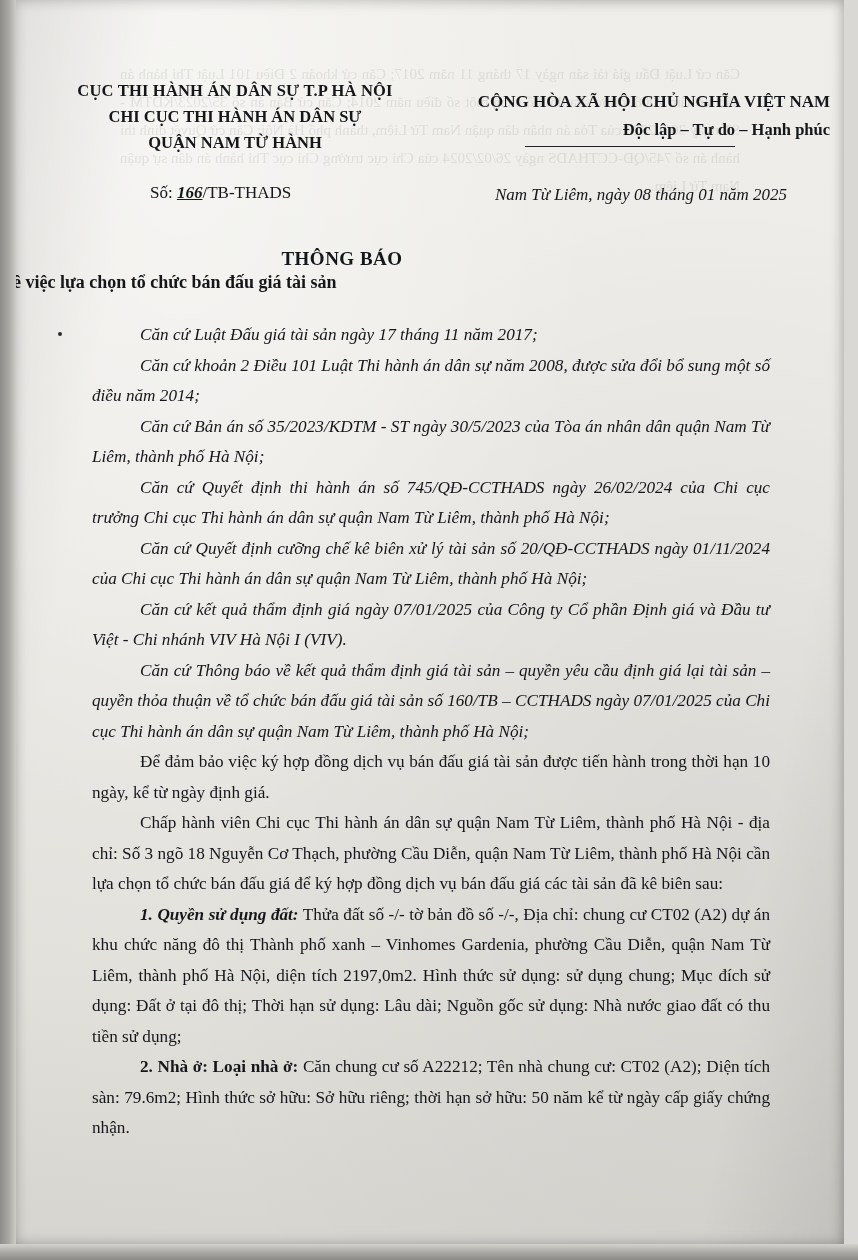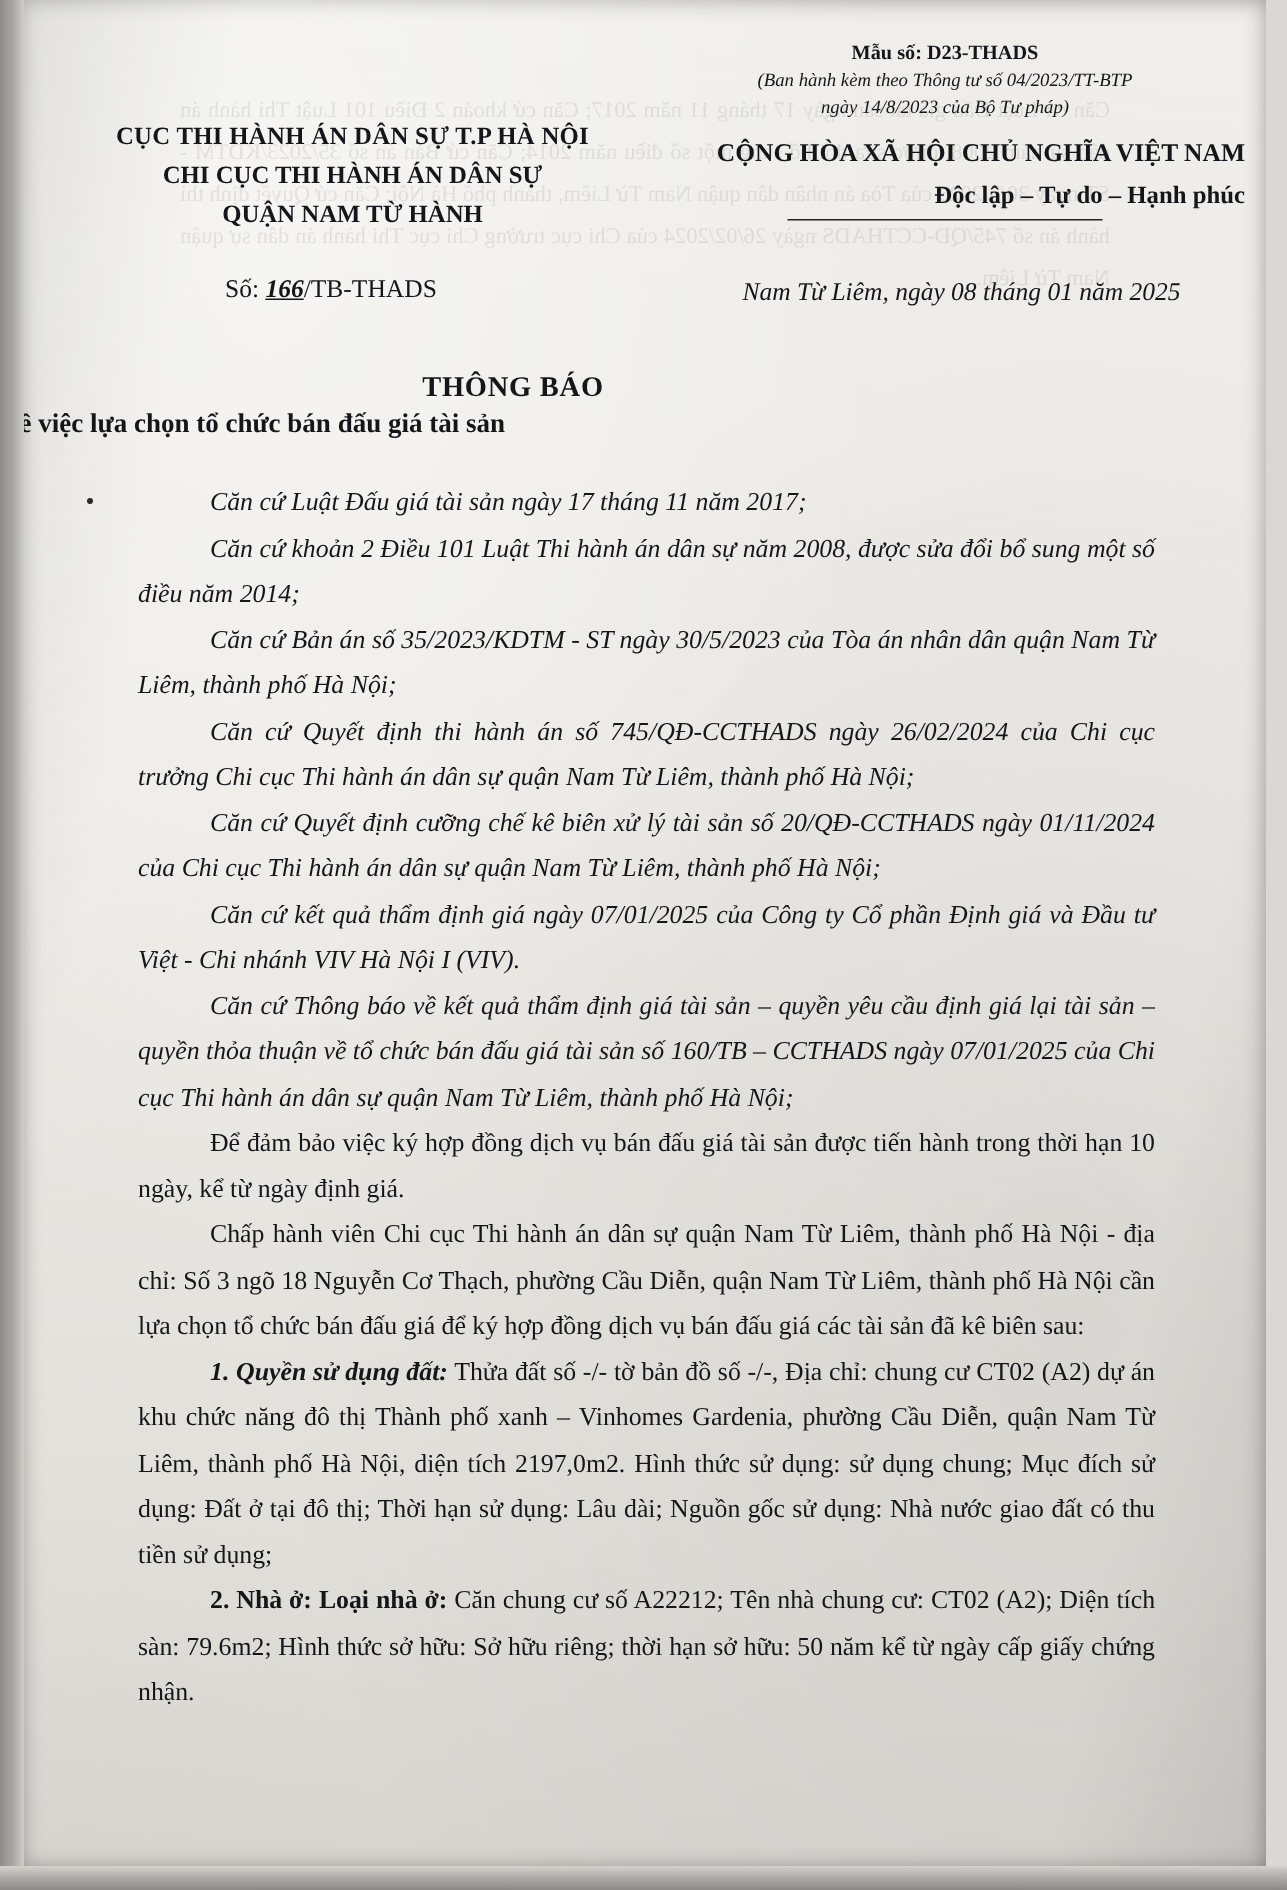--- a/index.html
+++ b/index.html
@@ -190,25 +190,20 @@
 <body>
 
 <div class="page">
   <div class="paper"></div>
   <div class="bleed">
     Căn cứ Luật Đấu giá tài sản ngày 17 tháng 11 năm 2017; Căn cứ khoản 2 Điều 101 Luật Thi hành án dân sự năm 2008, được sửa đổi bổ sung một số điều năm 2014; Căn cứ Bản án số 35/2023/KDTM - ST ngày 30/5/2023 của Tòa án nhân dân quận Nam Từ Liêm, thành phố Hà Nội; Căn cứ Quyết định thi hành án số 745/QĐ-CCTHADS ngày 26/02/2024 của Chi cục trưởng Chi cục Thi hành án dân sự quận Nam Từ Liêm.
   </div>
 
   <div class="content">
 
-    <div class="form-code">
-      <div>Mẫu số: D23-THADS</div>
-      <div class="sub">(Ban hành kèm theo Thông tư số 04/2023/TT-BTP</div>
-      <div class="sub">ngày 14/8/2023 của Bộ Tư pháp)</div>
-    </div>
 
     <div class="hdr-left">
       <div class="l1">CỤC THI HÀNH ÁN DÂN SỰ T.P HÀ NỘI</div>
       <div class="l2">CHI CỤC THI HÀNH ÁN DÂN SỰ</div>
       <div class="l3">QUẬN NAM TỪ HÀNH</div>
     </div>
 
     <div class="hdr-right">
       <div>CỘNG HÒA XÃ HỘI CHỦ NGHĨA VIỆT NAM</div>
       <div class="sub">Độc lập – Tự do – Hạnh phúc</div>

